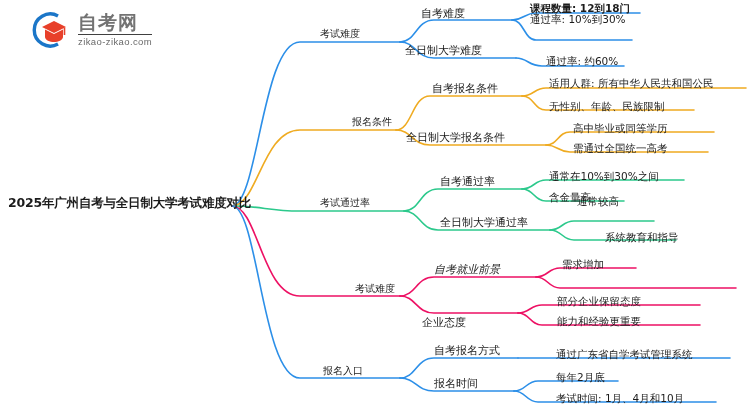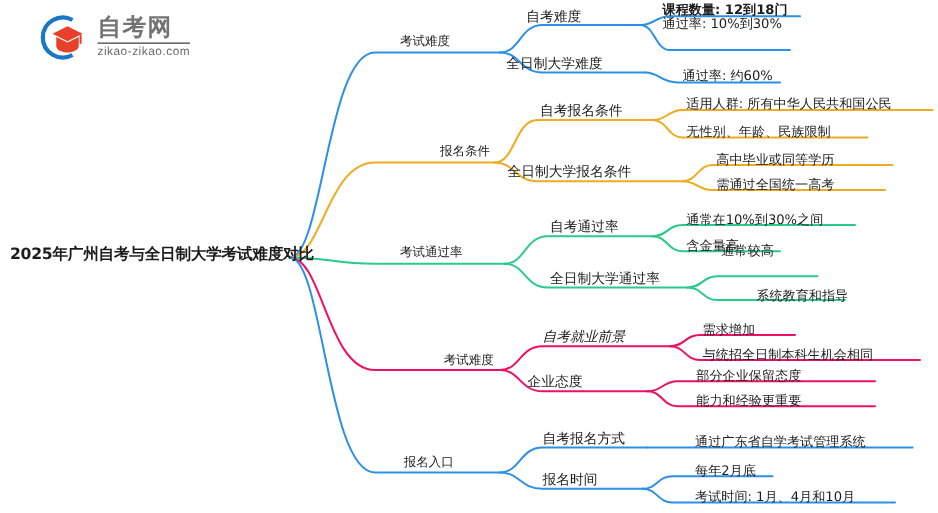--- a/index.html
+++ b/index.html
@@ -129,23 +129,22 @@
   <div class="node lvl1" style="left:320px;top:196px;">考试通过率</div>
   <div class="node lvl2" style="left:440px;top:175px;">自考通过率</div>
   <div class="node lvl2" style="left:440px;top:216px;">全日制大学通过率</div>
   <div class="node lvl3" style="left:549px;top:169px;">通常在10%到30%之间</div>
   <div class="node lvl3" style="left:549px;top:190px;">含金量高</div>
   <div class="node lvl3" style="left:577px;top:194px;">通常较高</div>
   <div class="node lvl3" style="left:577px;top:230px;margin-left:28px;">系统教育和指导</div>
 
   <div class="node lvl1" style="left:355px;top:282px;">考试难度</div>
   <div class="node lvl2" style="left:434px;top:263px;font-style:italic;">自考就业前景</div>
-  <div class="node lvl2" style="left:422px;top:299px;">企业态度</div>
+  <div class="node lvl2" style="left:422px;top:316px;">企业态度</div>
   <div class="node lvl3" style="left:562px;top:257px;">需求增加</div>
-  <div class="node lvl3" style="left:562px;top:277px;">与统招全日制本科生机会相同</div>
   <div class="node lvl3" style="left:557px;top:294px;">部分企业保留态度</div>
   <div class="node lvl3" style="left:557px;top:314px;">能力和经验更重要</div>
 
   <div class="node lvl1" style="left:323px;top:364px;">报名入口</div>
   <div class="node lvl2" style="left:434px;top:344px;">自考报名方式</div>
   <div class="node lvl2" style="left:434px;top:377px;">报名时间</div>
   <div class="node lvl3" style="left:556px;top:347px;">通过广东省自学考试管理系统</div>
   <div class="node lvl3" style="left:556px;top:370px;">每年2月底</div>
   <div class="node lvl3" style="left:556px;top:391px;">考试时间: 1月、4月和10月</div>
 

